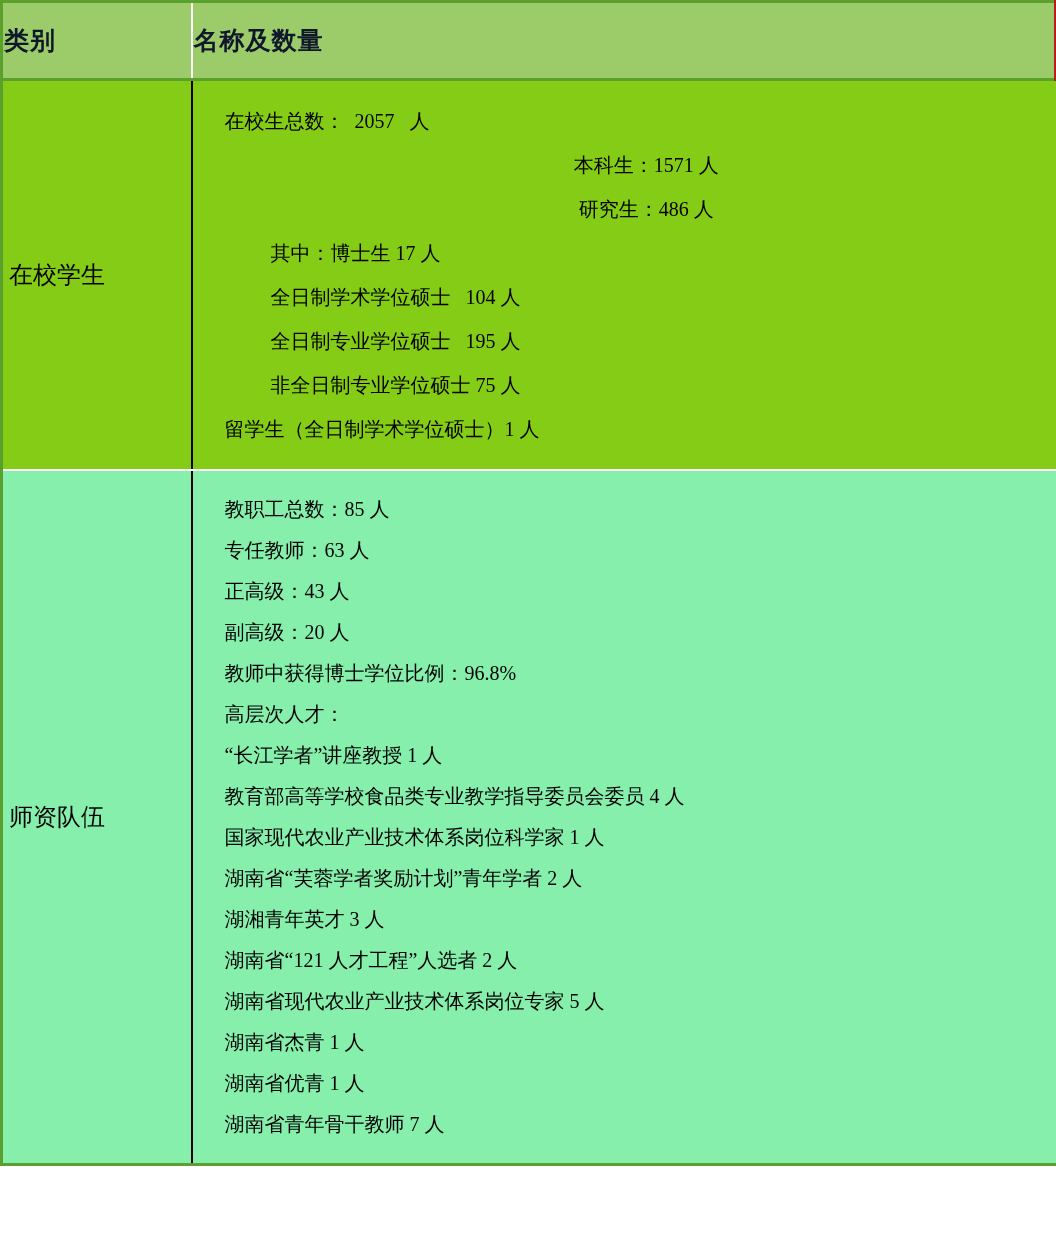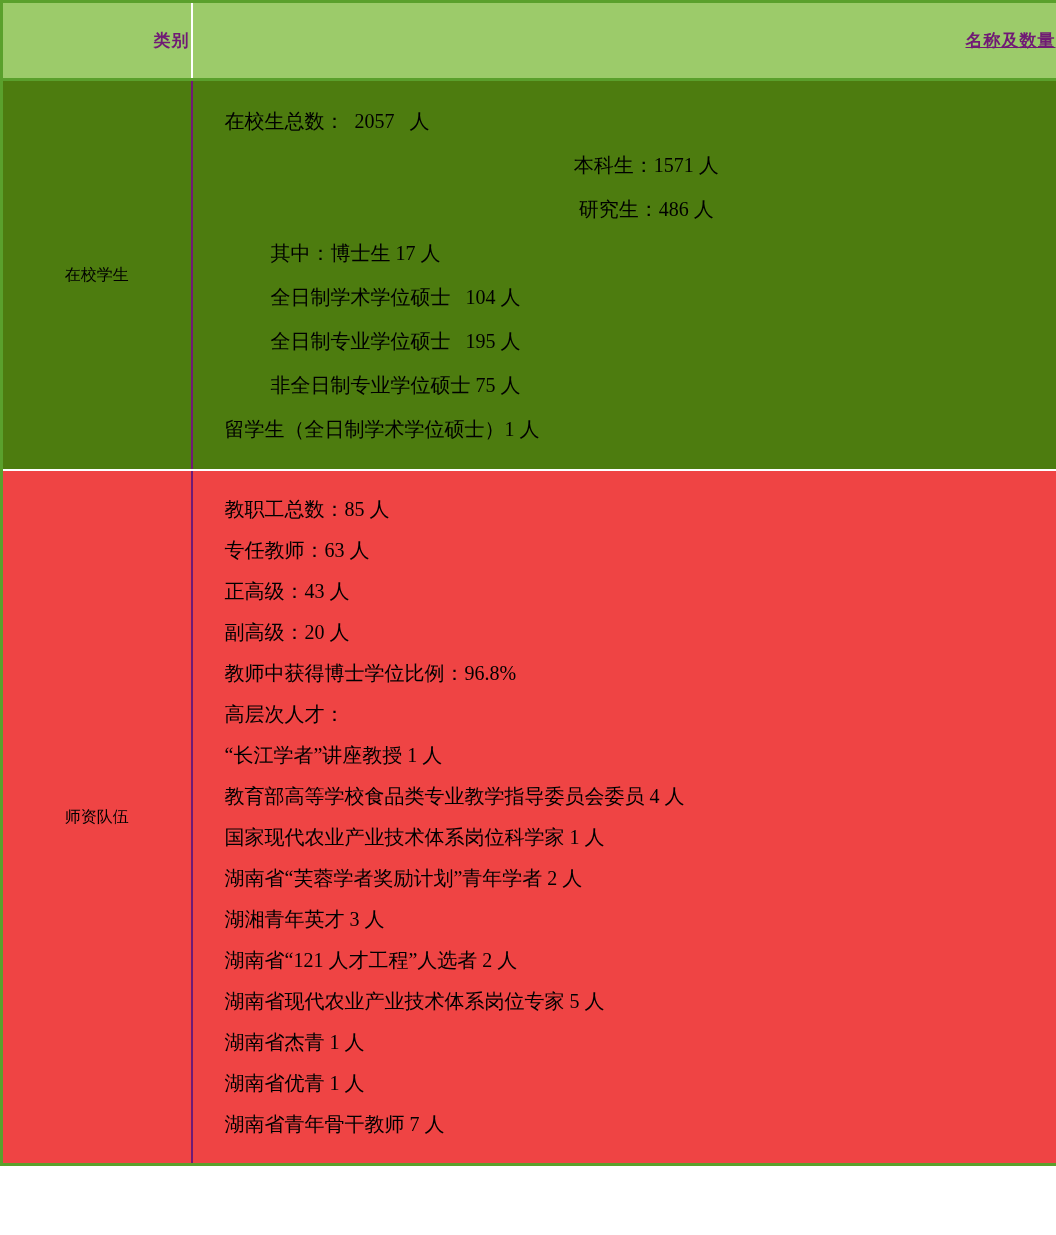--- a/index.html
+++ b/index.html
@@ -21,59 +21,57 @@
   table.info-table {
     border-collapse: collapse;
     table-layout: fixed;
     width: 1056px;
   }
   table.info-table col.col-category { width: 190px; }
   table.info-table col.col-content { width: 866px; }
 
   thead th {
     background: #9ccb6a;
-    color: #701a75;
+    color: #0f172a;
     font-family: "Liberation Sans", "DejaVu Sans", sans-serif;
     font-weight: bold;
-    font-size: 17px;
+    font-size: 25px;
     letter-spacing: 1px;
     height: 73px;
     vertical-align: middle;
-    text-align: right;
+    text-align: left;
     border: 1px solid #ffffff;
     border-top: 3px solid #5aa02c;
     border-bottom: 3px solid #5aa02c;
   }
   thead th.th-category {
     border-left: 3px solid #5aa02c;
     border-right: 2px solid #ffffff;
   }
   thead th.th-content {
-    border-right: 2px solid #b91c1c;
+    border-right: 7px solid #b91c1c;
     border-left: 2px solid #ffffff;
-    text-decoration: underline;
   }
 
   tbody td {
     vertical-align: middle;
     font-size: 20px;
     line-height: 1.0;
   }
   tbody tr.row-students td {
-    background: #4d7c0f;
+    background: #84cc16;
     border-bottom: 2px solid #ffffff;
   }
   tbody tr.row-faculty td {
-    background: #ef4444;
+    background: #86efac;
   }
   td.cell-category {
-    text-align: center;
-    font-size: 16px;
+    font-size: 24px;
     border-left: 3px solid #5aa02c;
-    border-right: 2px solid #701a75;
+    border-right: 2px solid #000000;
     padding: 0 6px;
   }
   td.cell-content {
     border-right: 3px solid #5aa02c;
     border-left: 2px solid #ffffff;
     padding: 18px 10px 18px 32px;
   }
   tbody tr.row-faculty td.cell-category,
   tbody tr.row-faculty td.cell-content {
     border-bottom: 3px solid #5aa02c;

